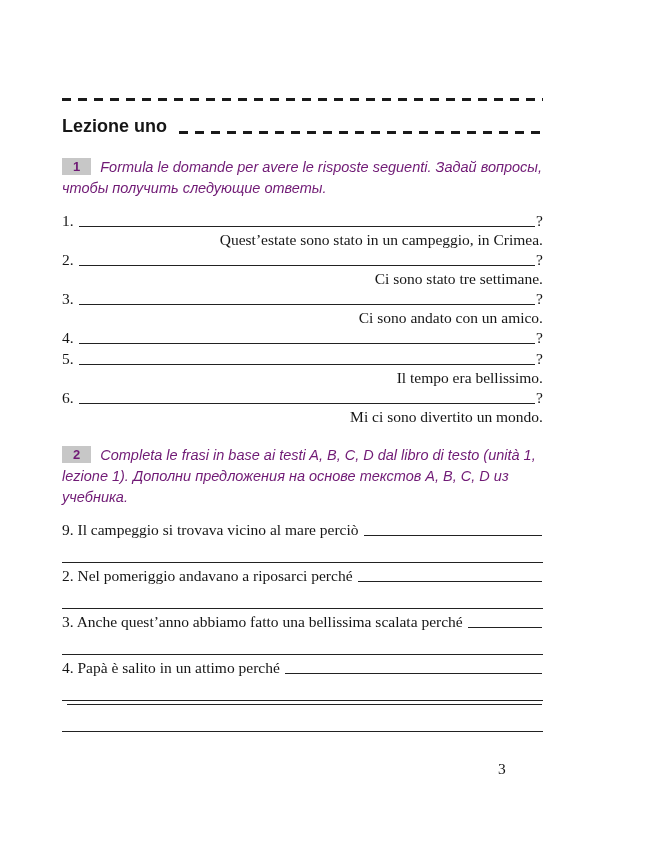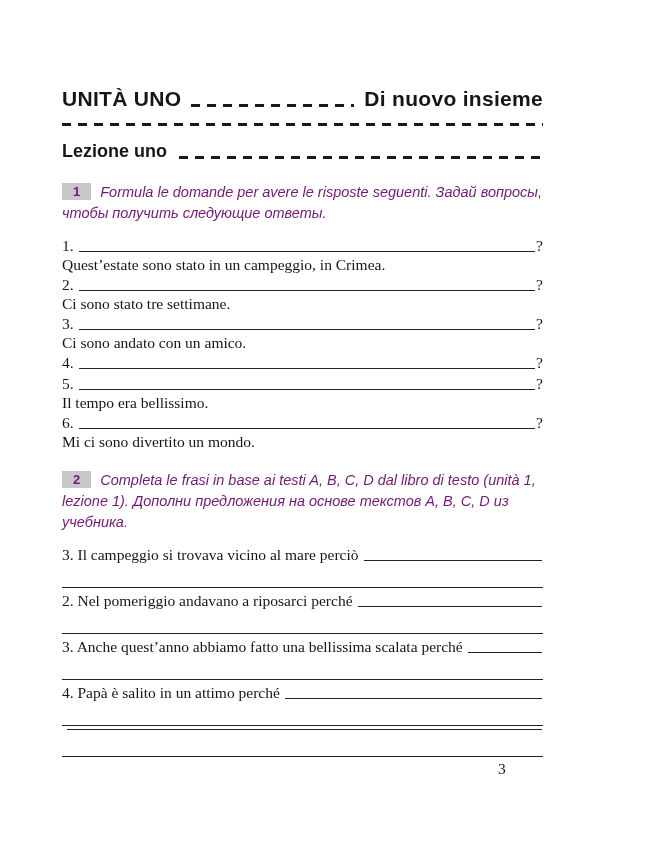--- a/index.html
+++ b/index.html
@@ -68,21 +68,21 @@
     display: flex; align-items: flex-end;
     font-size: 15.5px; line-height: 19px;
   }
   .blank {
     flex: 1 1 auto;
     border-bottom: 1.2px solid #222222;
     margin: 0 1px 3px 5px;
     min-width: 30px;
   }
   .q-mark { white-space: nowrap; }
-  .q-ans { font-size: 15.5px; line-height: 17px; margin-top: 1px; }
+  .q-ans { font-size: 15.5px; line-height: 17px; margin-top: 1px; text-align: right; }
 
   
   .ex2 { margin-top: 8px; }
   .c-item { margin-bottom: 3px; }
   .c-top {
     display: flex; align-items: flex-end;
     font-size: 15.5px; line-height: 19px;
   }
   .c-prompt { white-space: nowrap; }
   .blank-full {
@@ -95,25 +95,20 @@
     position: absolute;
     top: 760px; left: 498px;
     font-size: 15.5px;
   }
 </style>
 </head>
 <body>
 
 <div class="page">
 
-  <div class="title-row">
-    <span class="unit-title">UNITÀ UNO</span>
-    <span class="leader dash"></span>
-    <span class="unit-theme">Di nuovo insieme</span>
-  </div>
 
   <div class="rule dash"></div>
 
   <div class="lesson-row">
     <span class="lesson-title">Lezione uno</span>
     <span class="leader dash"></span>
   </div>
 
   <p class="ex-header"><span class="ex-num">1</span><span class="ex-instruction">Formula le domande per avere le risposte seguenti. Задай вопросы, чтобы получить следующие ответы.</span></p>
 
@@ -173,21 +168,21 @@
     </div>
 
   </div>
 
   <p class="ex-header"><span class="ex-num">2</span><span class="ex-instruction">Completa le frasi in base ai testi A, B, C, D dal libro di testo (unità 1, lezione 1). Дополни предложения на основе текстов A, B, C, D из учебника.</span></p>
 
   <div class="ex2">
 
     <div class="c-item">
       <div class="c-top">
-        <span class="c-prompt">3. Il campeggio si trovava vicino al mare perciò</span>
+        <span class="c-prompt">9. Il campeggio si trovava vicino al mare perciò</span>
         <span class="blank"></span>
       </div>
       <div class="blank-full"></div>
     </div>
 
     <div class="c-item">
       <div class="c-top">
         <span class="c-prompt">2. Nel pomeriggio andavano a riposarci perché</span>
         <span class="blank"></span>
       </div>

